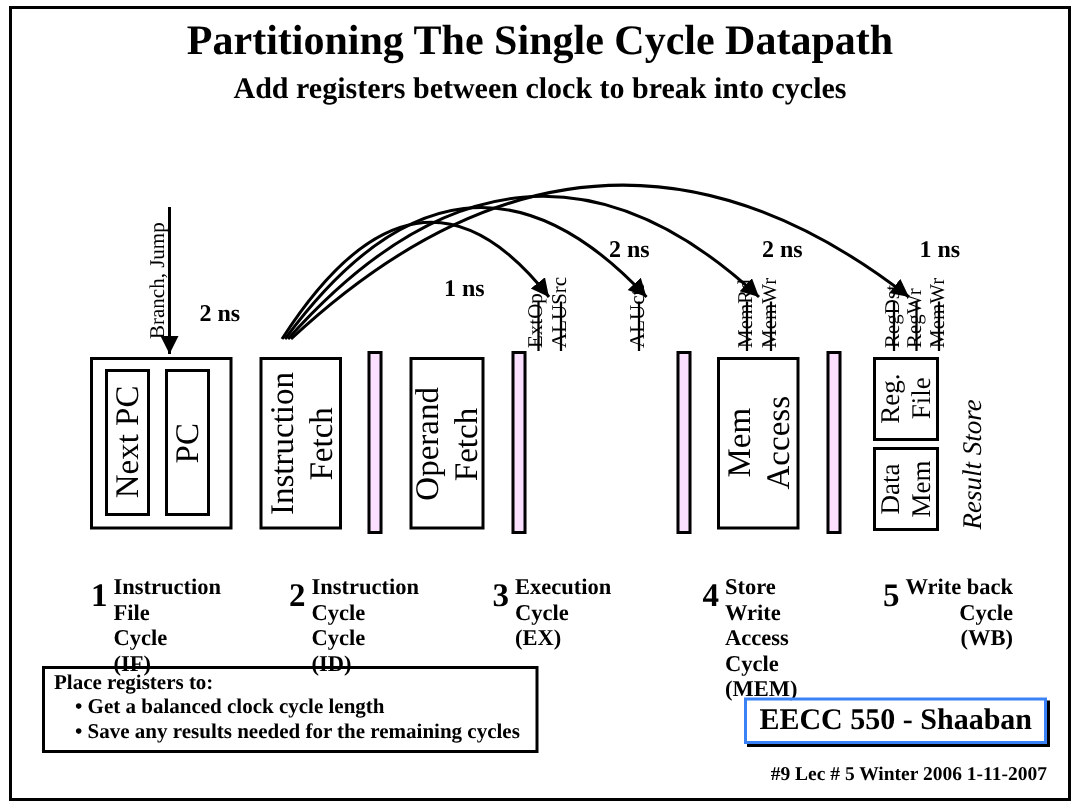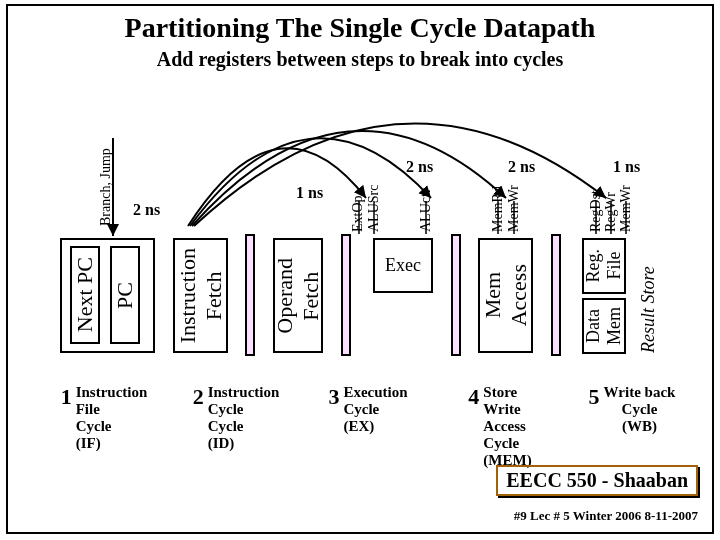--- a/index.html
+++ b/index.html
@@ -12,31 +12,31 @@
   .vtext { writing-mode: vertical-rl; transform: rotate(180deg); font-size: 14px; }
   .vtext-big { writing-mode: vertical-rl; transform: rotate(180deg); font-size: 22px; }
   .vtext-med { writing-mode: vertical-rl; transform: rotate(180deg); font-size: 18px; font-style: italic; }
   .box { position: absolute; border: 2px solid #000; background: #fff; display: flex; align-items: center; justify-content: center; }
   .reg { background: #fadfff; border: 2px solid #000; position: absolute; width: 10px; }
   .timing { position: absolute; font-size: 16px; font-weight: bold; font-family: Liberation Serif, serif; }
   .stages { position: absolute; bottom: 68px; left: 30px; width: 660px; height: 80px; display: flex; }
   .stage { flex: 1; text-align: center; font-size: 15px; font-weight: bold; }
   .stage .num { font-size: 22px; display: inline-block; margin-right: 4px; vertical-align: top; }
   .place { position: absolute; bottom: 30px; left: 20px; font-size: 14px; font-weight: bold; border: 2px solid #000; padding: 2px 10px 2px 6px; line-height: 1.2; }
-  .footer1 { position: absolute; bottom: 36px; right: 14px; border: 2px solid #a16207; font-size: 20px; font-weight: bold; padding: 2px 8px; box-shadow: 2px 2px 0 #000; }
+  .footer1 { position: absolute; bottom: 36px; right: 14px; border: 2px solid #3b82f6; font-size: 20px; font-weight: bold; padding: 2px 8px; box-shadow: 2px 2px 0 #000; }
   .footer2 { position: absolute; bottom: 8px; right: 14px; font-size: 13px; font-weight: bold; }
   svg.arcs { position: absolute; top: 0; left: 0; pointer-events: none; }
 </style>
 </head>
 <body>
 
 <div class="frame">
   <div class="title">Partitioning The Single Cycle Datapath</div>
   <div class="subtitle">
-    <span>Add </span><span class="u">registers</span><span> between steps to break into </span><span class="u">cycles</span>
+    <span>Add </span><span class="u">registers</span><span> between clock to break into </span><span class="u">cycles</span>
   </div>
 
   <div class="diagram">
 
     <svg class="arcs" width="640" height="280">
       <defs>
           <marker id="ah" markerWidth="8" markerHeight="8" refX="6" refY="3" orient="auto">
             <path d="M0,0 L6,3 L0,6 Z" fill="#000"></path>
           </marker>
         </defs>
@@ -86,23 +86,20 @@
 
     <div class="box" style="top:132px;left:225px;width:50px;height:115px">
         <span class="vtext-big" style="white-space:pre;text-align:center">Operand
 Fetch</span>
       </div>
 
     <div class="vtext" style="position:absolute;top:66px;left:302px;height:60px">ExtOp</div>
     <div class="vtext" style="position:absolute;top:66px;left:318px;height:60px">ALUSrc</div>
     <div class="vtext" style="position:absolute;top:66px;left:370px;height:60px">ALUctr</div>
 
-    <div class="box" style="top:132px;left:325px;width:60px;height:55px">
-        <span style="font-size:18px">Exec</span>
-      </div>
 
     <div class="vtext" style="position:absolute;top:66px;left:442px;height:60px">MemRd</div>
     <div class="vtext" style="position:absolute;top:66px;left:458px;height:60px">MemWr</div>
 
     <div class="box" style="top:132px;left:430px;width:55px;height:115px">
         <span class="vtext-big" style="white-space:pre;text-align:center">Mem
 Access</span>
       </div>
 
     <div class="vtext" style="position:absolute;top:66px;left:540px;height:60px">RegDst</div>
@@ -119,19 +116,24 @@
       </div>
 
     <div class="vtext-med" style="position:absolute;top:132px;left:590px;height:115px">Result Store</div>
   </div>
 
   <div class="stages">
     <div class="stage"><span class="num">1</span><span style="display:inline-block;text-align:left"><span>Instruction</span><br><span>File</span><br><span>Cycle</span><br><span>(IF)</span></span></div>
     <div class="stage"><span class="num">2</span><span style="display:inline-block;text-align:left"><span>Instruction</span><br><span>Cycle</span><br><span>Cycle</span><br><span>(ID)</span></span></div>
     <div class="stage"><span class="num">3</span><span style="display:inline-block;text-align:left"><span>Execution</span><br><span>Cycle</span><br><span>(EX)</span></span></div>
     <div class="stage"><span class="num">4</span><span style="display:inline-block;text-align:left"><span>Store</span><br><span>Write</span><br><span>Access</span><br><span>Cycle</span><br><span>(MEM)</span></span></div>
-    <div class="stage"><span class="num">5</span><span style="display:inline-block;text-align:center"><span>Write back</span><br><span>Cycle</span><br><span>(WB)</span></span></div>
+    <div class="stage"><span class="num">5</span><span style="display:inline-block;text-align:right"><span>Write back</span><br><span>Cycle</span><br><span>(WB)</span></span></div>
   </div>
 
+  <div class="place">
+    <span>Place registers to:</span><br>
+    &nbsp;&nbsp;&nbsp;&nbsp;• <span>Get a balanced clock cycle length</span><br>
+    &nbsp;&nbsp;&nbsp;&nbsp;• <span>Save any results needed for the remaining cycles</span>
+  </div>
 
   <div class="footer1">EECC 550 - Shaaban</div>
-  <div class="footer2">#9  Lec # 5  Winter 2006  8-11-2007</div>
+  <div class="footer2">#9  Lec # 5  Winter 2006  1-11-2007</div>
 </div>
 
 </body></html>

